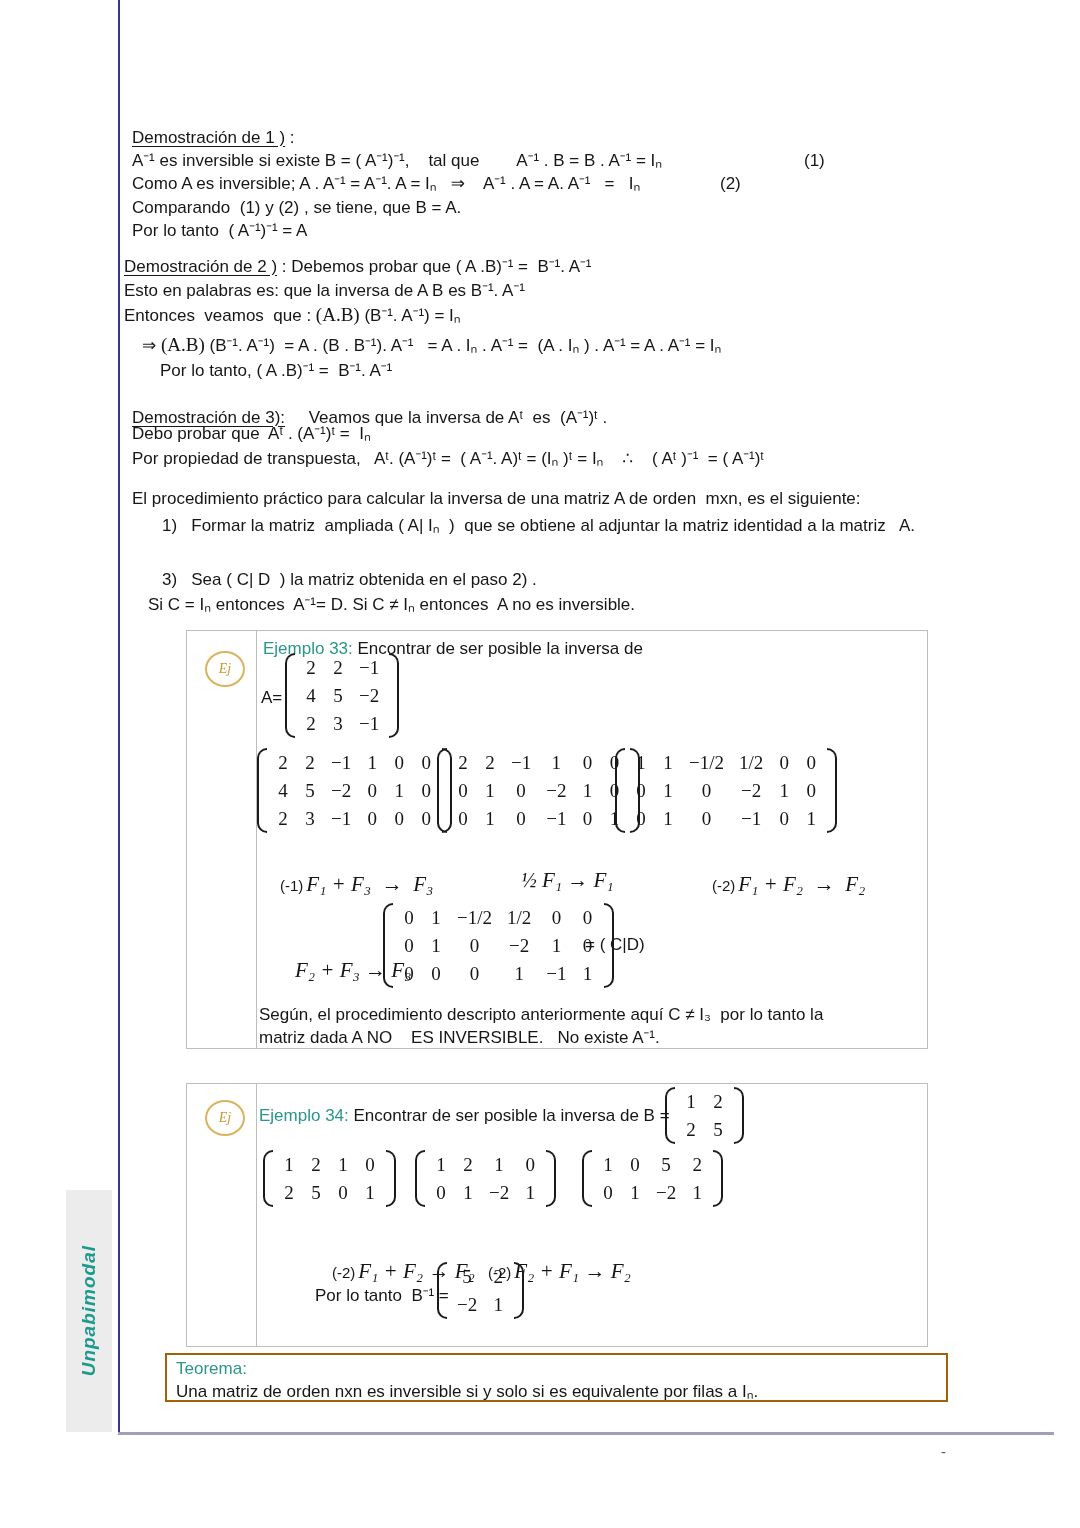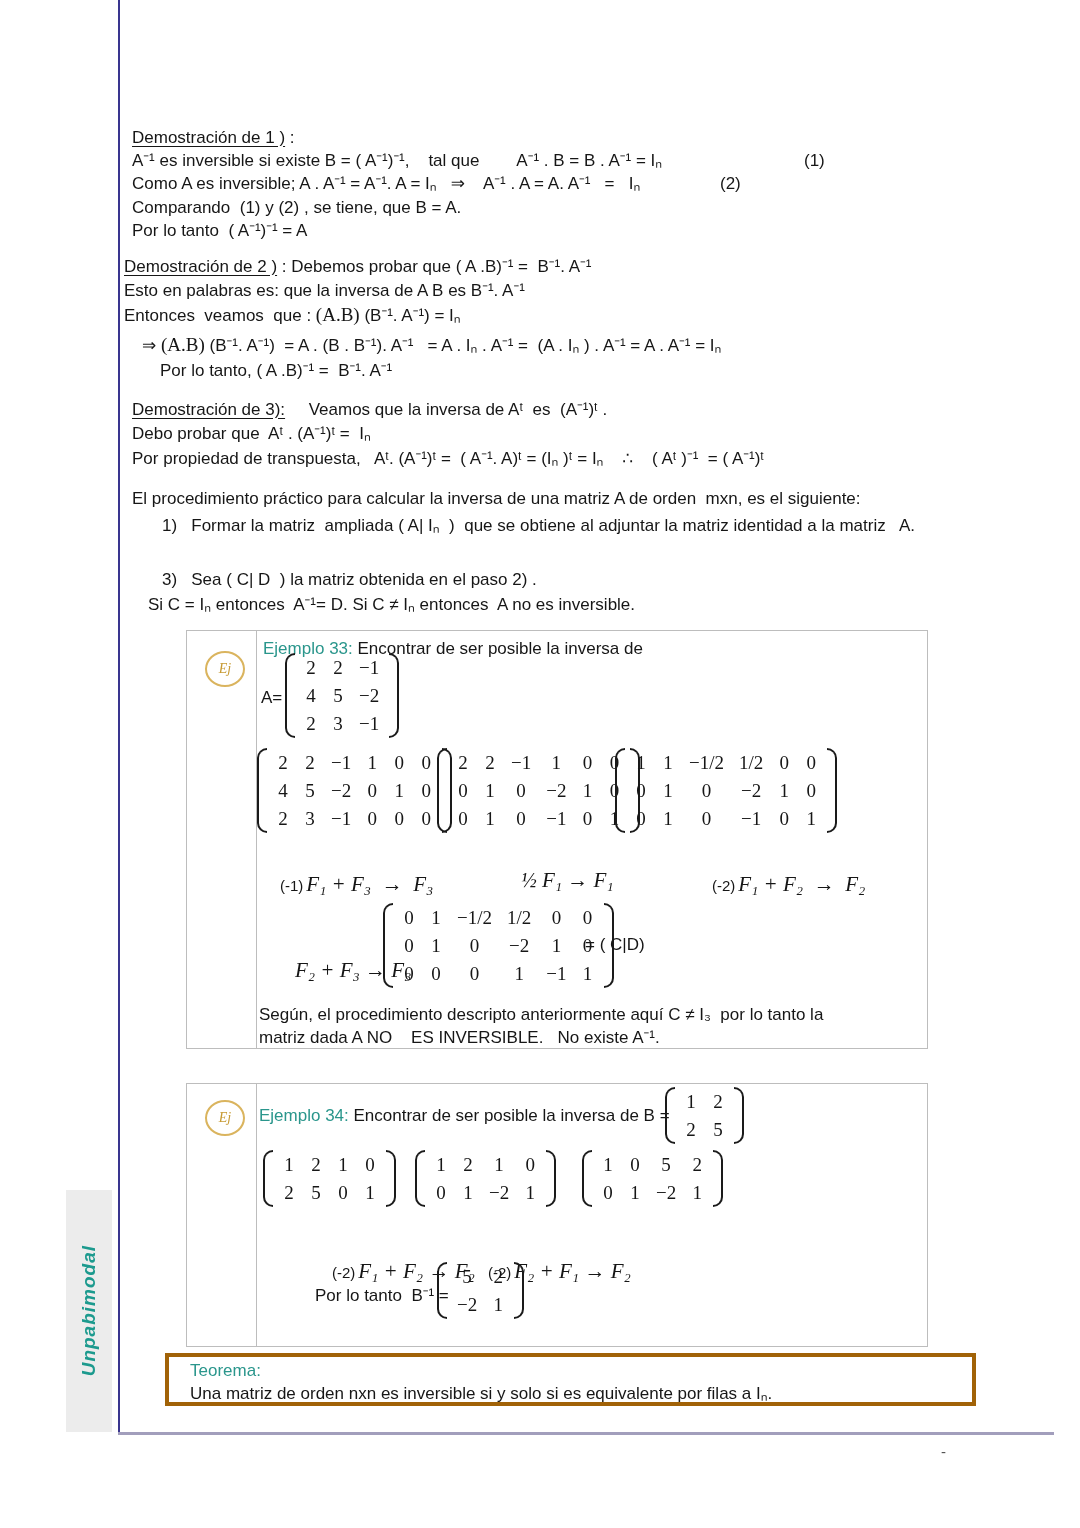--- a/index.html
+++ b/index.html
@@ -50,21 +50,21 @@
     border-top-right-radius:14px;border-bottom-right-radius:14px;margin-left:8px}
   .mgrid{display:grid;column-gap:15px;row-gap:5px;align-items:center;align-content:center;padding:3px 2px}
   .mcell{text-align:center;line-height:23px;min-width:12px}
 
   
   .op{position:absolute;white-space:pre;line-height:26px}
   .op .pre{font-size:15px;margin-right:3px}
   .op .f{font-family:Liberation Serif, serif;font-style:italic;font-size:21px}
 
   
-  #teorema{left:165px;top:1353px;width:761px;height:39px;border:4px solid #a16207;padding:3px 21px}
+  #teorema{left:165px;top:1353px;width:761px;height:39px;border:2px solid #a16207;padding:3px 9px}
   #teorema .hd{color:#2a968c;line-height:22px}
   #teorema .bd{line-height:23px}
 </style>
 </head>
 <body>
 
 <div id="vline" class="abs"></div>
 <div id="hline" class="abs"></div>
 <div id="dash" class="abs">-</div>
 <div id="sidebar" class="abs">
@@ -81,21 +81,21 @@
 
 <div class="abs" style="left:124px;top:255px;width:860px;height:130px">
   <div class="ln" style="left:0;top:0"><span class="u">Demostración de 2 )</span><span> : Debemos probar que ( A .B)⁻¹ =  B⁻¹. A⁻¹</span></div>
   <div class="ln" style="left:0;top:24px"><span>Esto en palabras es: que la inversa de A B es B⁻¹. A⁻¹</span></div>
   <div class="ln" style="left:0;top:48px"><span>Entonces  veamos  que : </span><span class="mi">(A.B)</span><span> (B⁻¹. A⁻¹) = Iₙ</span></div>
   <div class="ln" style="left:18px;top:78px"><span>⇒ </span><span class="mi">(A.B)</span><span> (B⁻¹. A⁻¹)  = A . (B . B⁻¹). A⁻¹   = A . Iₙ . A⁻¹ =  (A . Iₙ ) . A⁻¹ = A . A⁻¹ = Iₙ</span></div>
   <div class="ln" style="left:36px;top:104px"><span>Por lo tanto, ( A .B)⁻¹ =  B⁻¹. A⁻¹</span></div>
 </div>
 
 <div class="abs" style="left:132px;top:398px;width:860px;height:80px">
-  <div class="ln" style="left:0;top:0"><span class="u">Demostración de 3):</span><span>     Veamos que la inversa de Aᵗ  es  (A⁻¹)ᵗ .</span></div>
+  <div class="ln" style="left:0;top:8px"><span class="u">Demostración de 3):</span><span>     Veamos que la inversa de Aᵗ  es  (A⁻¹)ᵗ .</span></div>
   <div class="ln" style="left:0;top:24px"><span>Debo probar que  Aᵗ . (A⁻¹)ᵗ =  Iₙ</span></div>
   <div class="ln" style="left:0;top:49px"><span>Por propiedad de transpuesta,   Aᵗ. (A⁻¹)ᵗ =  ( A⁻¹. A)ᵗ = (Iₙ )ᵗ = Iₙ    ∴    ( Aᵗ )⁻¹  = ( A⁻¹)ᵗ</span></div>
 </div>
 
 <div class="abs" style="left:132px;top:487px;width:900px;height:130px">
   <div class="ln" style="left:0;top:0"><span>El procedimiento práctico para calcular la inversa de una matriz A de orden  mxn, es el siguiente:</span></div>
   <div class="ln" style="left:30px;top:27px"><span>1)   Formar la matriz  ampliada ( A| Iₙ  )  que se obtiene al adjuntar la matriz identidad a la matriz   A.</span></div>
   <div class="ln" style="left:30px;top:81px"><span>3)   Sea ( C| D  ) la matriz obtenida en el paso 2) .</span></div>
   <div class="ln" style="left:16px;top:106px"><span>Si C = Iₙ entonces  A⁻¹= D. Si C ≠ Iₙ entonces  A no es inversible.</span></div>
 </div>

